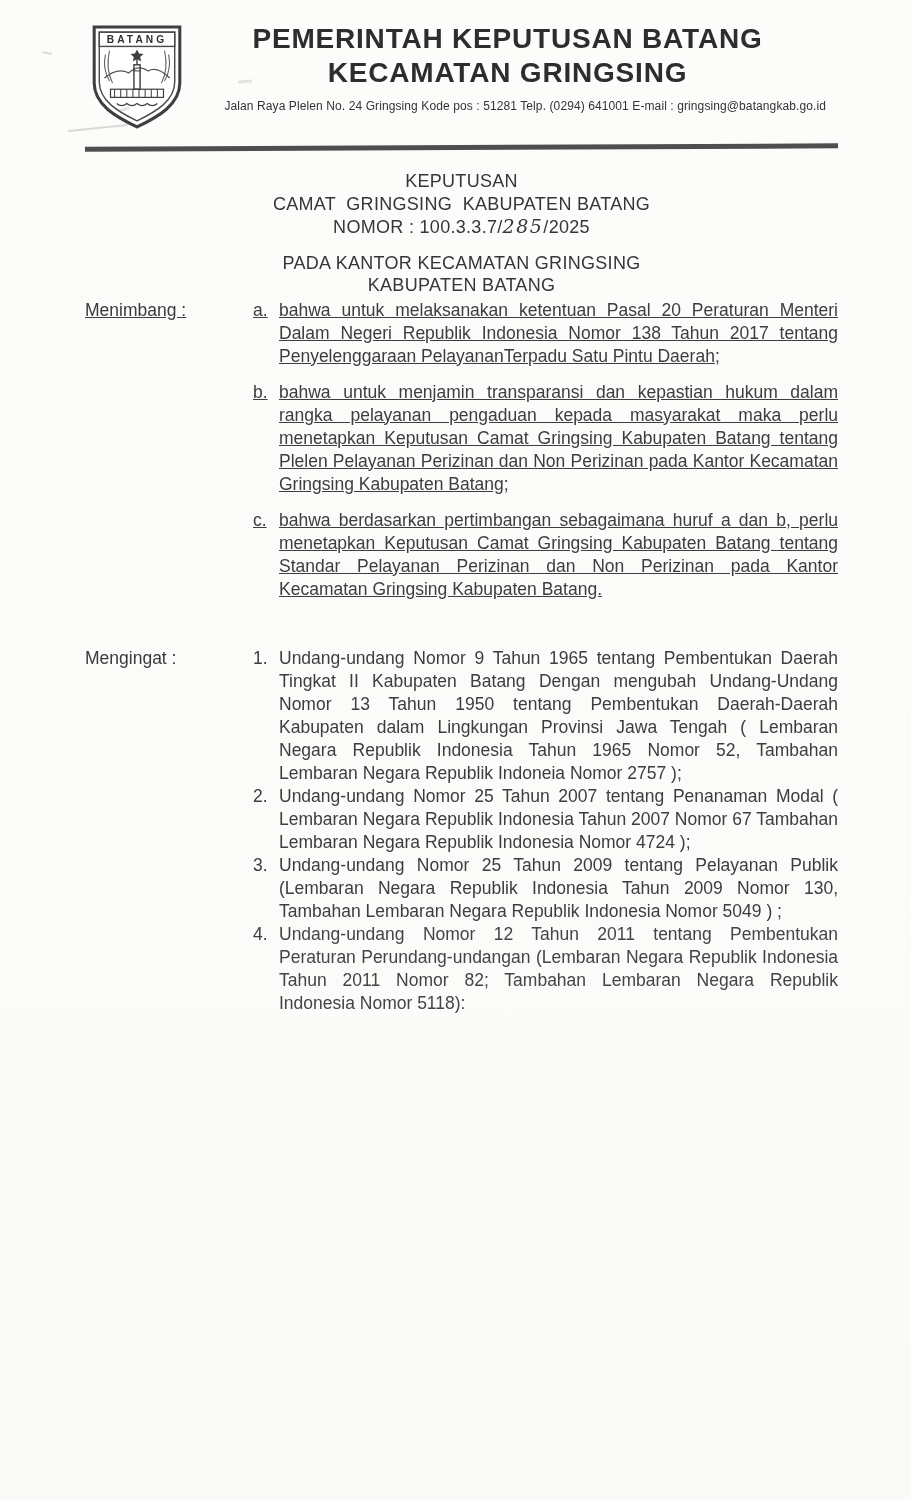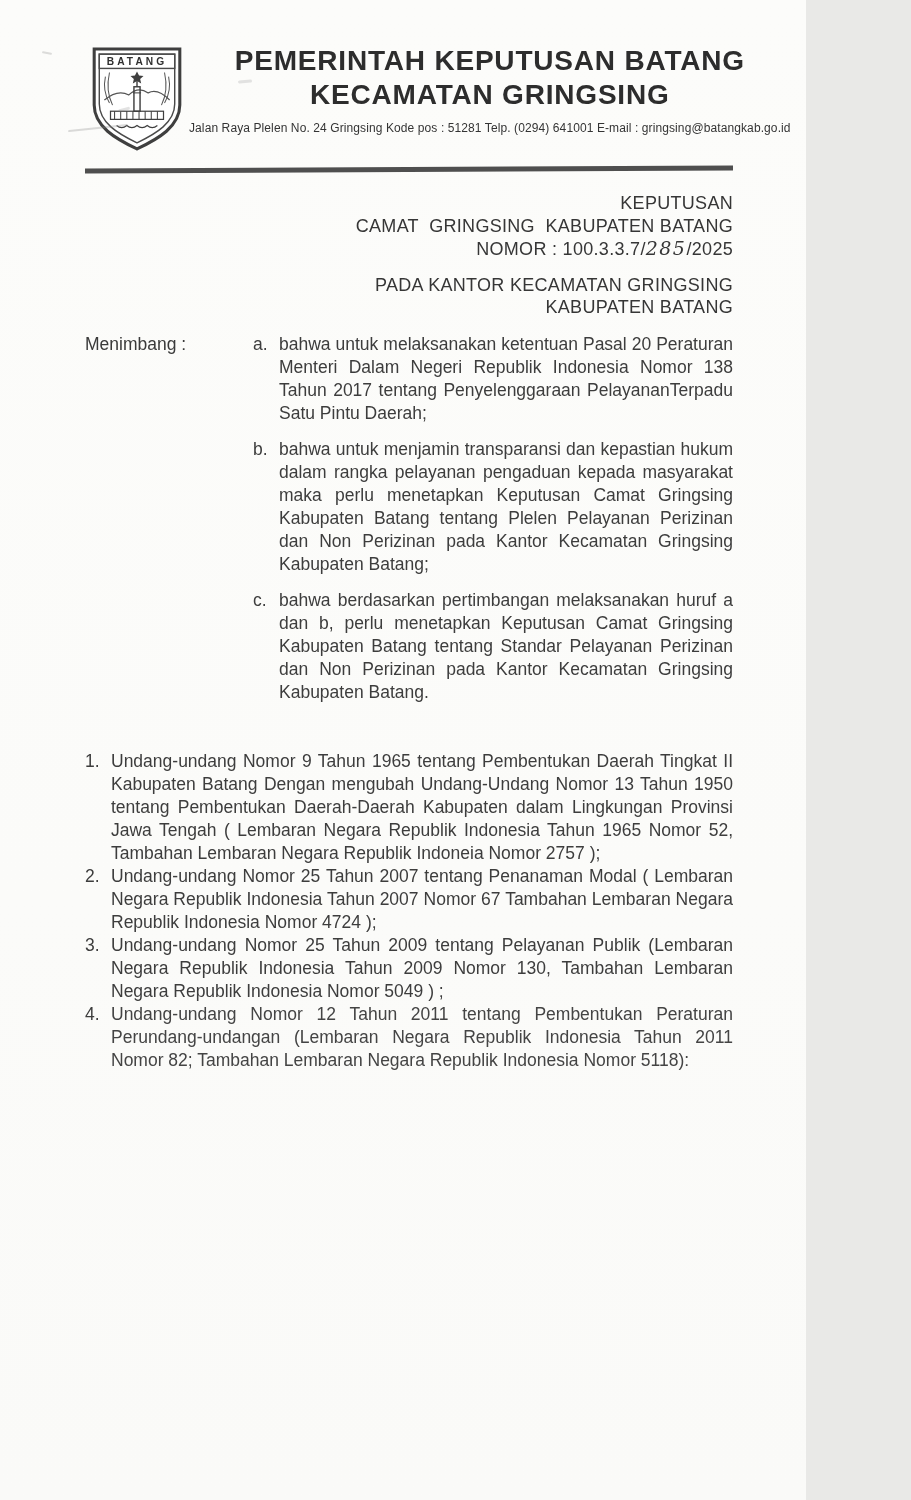--- a/index.html
+++ b/index.html
@@ -1,21 +1,21 @@
 <!DOCTYPE html>
 <html><head>
 <meta charset="utf-8">
 <style>
   html,body{margin:0;padding:0;background:#e9e9e7;}
   .page{
     position:relative;
-    width:806px;height:1500px;
+    width:911px;height:1500px;
     background:linear-gradient(180deg,#fcfcfa 0%,#fbfbf9 60%,#fafaf8 100%);
     box-sizing:border-box;
-    padding:42px 73px 0 85px;
+    padding:20px 73px 0 85px;
     font-family:"Liberation Sans",sans-serif;
     color:#3d3d3d;
     overflow:hidden;
   }
   
   .smudge{position:absolute;background:#8a8a8a;border-radius:2px;}
   .smudge.s1{left:68px;top:127px;width:60px;height:2px;opacity:.30;transform:rotate(-6deg);}
   .smudge.s2{left:118px;top:108px;width:12px;height:3px;opacity:.25;transform:rotate(-15deg);}
   .smudge.s3{left:238px;top:80px;width:14px;height:3px;opacity:.22;transform:rotate(-4deg);}
   .smudge.s4{left:42px;top:52px;width:10px;height:2px;opacity:.28;transform:rotate(10deg);}
@@ -25,27 +25,27 @@
   .logo-wrap{flex:none;width:104px;height:106px;margin-top:4px;}
   .logo-wrap svg{width:100%;height:100%;}
   .head-text{flex:1;text-align:center;padding-right:12px;margin-top:2px;}
   .org{font-weight:bold;font-size:28px;line-height:34px;letter-spacing:.8px;color:#2d2d2d;white-space:nowrap;}
   .addr{font-size:12px;margin-top:9px;color:#343434;white-space:nowrap;letter-spacing:.1px;text-align:right;}
 
   .rule{height:5px;background:#4f4f4f;margin-top:15px;transform:rotate(-0.25deg);}
 
   
   .title-block{margin-top:20px;text-align:center;font-size:18px;line-height:22.5px;color:#363636;letter-spacing:.3px;}
-  .title-block .tline{white-space:pre-wrap;text-align:right;}
+  .title-block .tline{white-space:pre-wrap;}
   .title-gap{height:13px;}
   .handwritten{font-family:"DejaVu Serif",serif;font-style:italic;font-size:19px;letter-spacing:1.5px;margin-top:12px;}
 
   
   .clause{display:flex;font-size:17.5px;line-height:23px;}
-  .clause-menimbang{margin-top:14px;}
+  .clause-menimbang{margin-top:2px;text-decoration:underline;}
   .clause-mengingat{margin-top:46px;}
   .clause-label{flex:none;width:168px;color:#3a3a3a;}
   .clause-items{flex:1;}
   .li{display:flex;}
   .li-m{flex:none;width:26px;}
   .li-t{flex:1;text-align:justify;}
   .clause-menimbang .li + .li{margin-top:13px;}
   .clause-mengingat .li + .li{margin-top:0;}
   .clip-last .li:last-child .li-t{color:#444;}
 </style>
@@ -102,26 +102,27 @@
         <div class="li">
           <span class="li-m">a.</span>
           <span class="li-t">bahwa untuk melaksanakan ketentuan Pasal 20 Peraturan Menteri Dalam Negeri Republik Indonesia Nomor 138 Tahun 2017 tentang Penyelenggaraan PelayananTerpadu Satu Pintu Daerah;</span>
         </div>
         <div class="li">
           <span class="li-m">b.</span>
           <span class="li-t">bahwa untuk menjamin transparansi dan kepastian hukum dalam rangka pelayanan pengaduan kepada masyarakat maka perlu menetapkan Keputusan Camat Gringsing Kabupaten Batang tentang Plelen Pelayanan Perizinan dan Non Perizinan pada Kantor Kecamatan Gringsing Kabupaten Batang;</span>
         </div>
         <div class="li">
           <span class="li-m">c.</span>
-          <span class="li-t">bahwa berdasarkan pertimbangan melaksanakan huruf a dan b, perlu menetapkan Keputusan Camat Gringsing Kabupaten Batang tentang Standar Pelayanan Perizinan dan Non Perizinan pada Kantor Kecamatan Gringsing Kabupaten Batang.</span>
+          <span class="li-t">bahwa berdasarkan pertimbangan sebagaimana huruf a dan b, perlu menetapkan Keputusan Camat Gringsing Kabupaten Batang tentang Standar Pelayanan Perizinan dan Non Perizinan pada Kantor Kecamatan Gringsing Kabupaten Batang.</span>
         </div>
       </div>
   </section>
 
   <section class="clause clause-mengingat clip-last">
+    <div class="clause-label">Mengingat :</div>
     <div class="clause-items">
         <div class="li">
           <span class="li-m">1.</span>
           <span class="li-t">Undang-undang Nomor 9 Tahun 1965 tentang Pembentukan Daerah Tingkat II Kabupaten Batang Dengan mengubah Undang-Undang Nomor 13 Tahun 1950 tentang Pembentukan Daerah-Daerah Kabupaten dalam Lingkungan Provinsi Jawa Tengah ( Lembaran Negara Republik Indonesia Tahun 1965 Nomor 52, Tambahan Lembaran Negara Republik Indoneia Nomor 2757 );</span>
         </div>
         <div class="li">
           <span class="li-m">2.</span>
           <span class="li-t">Undang-undang Nomor 25 Tahun 2007 tentang Penanaman Modal ( Lembaran Negara Republik Indonesia Tahun 2007 Nomor 67 Tambahan Lembaran Negara Republik Indonesia Nomor 4724 );</span>
         </div>
         <div class="li">

